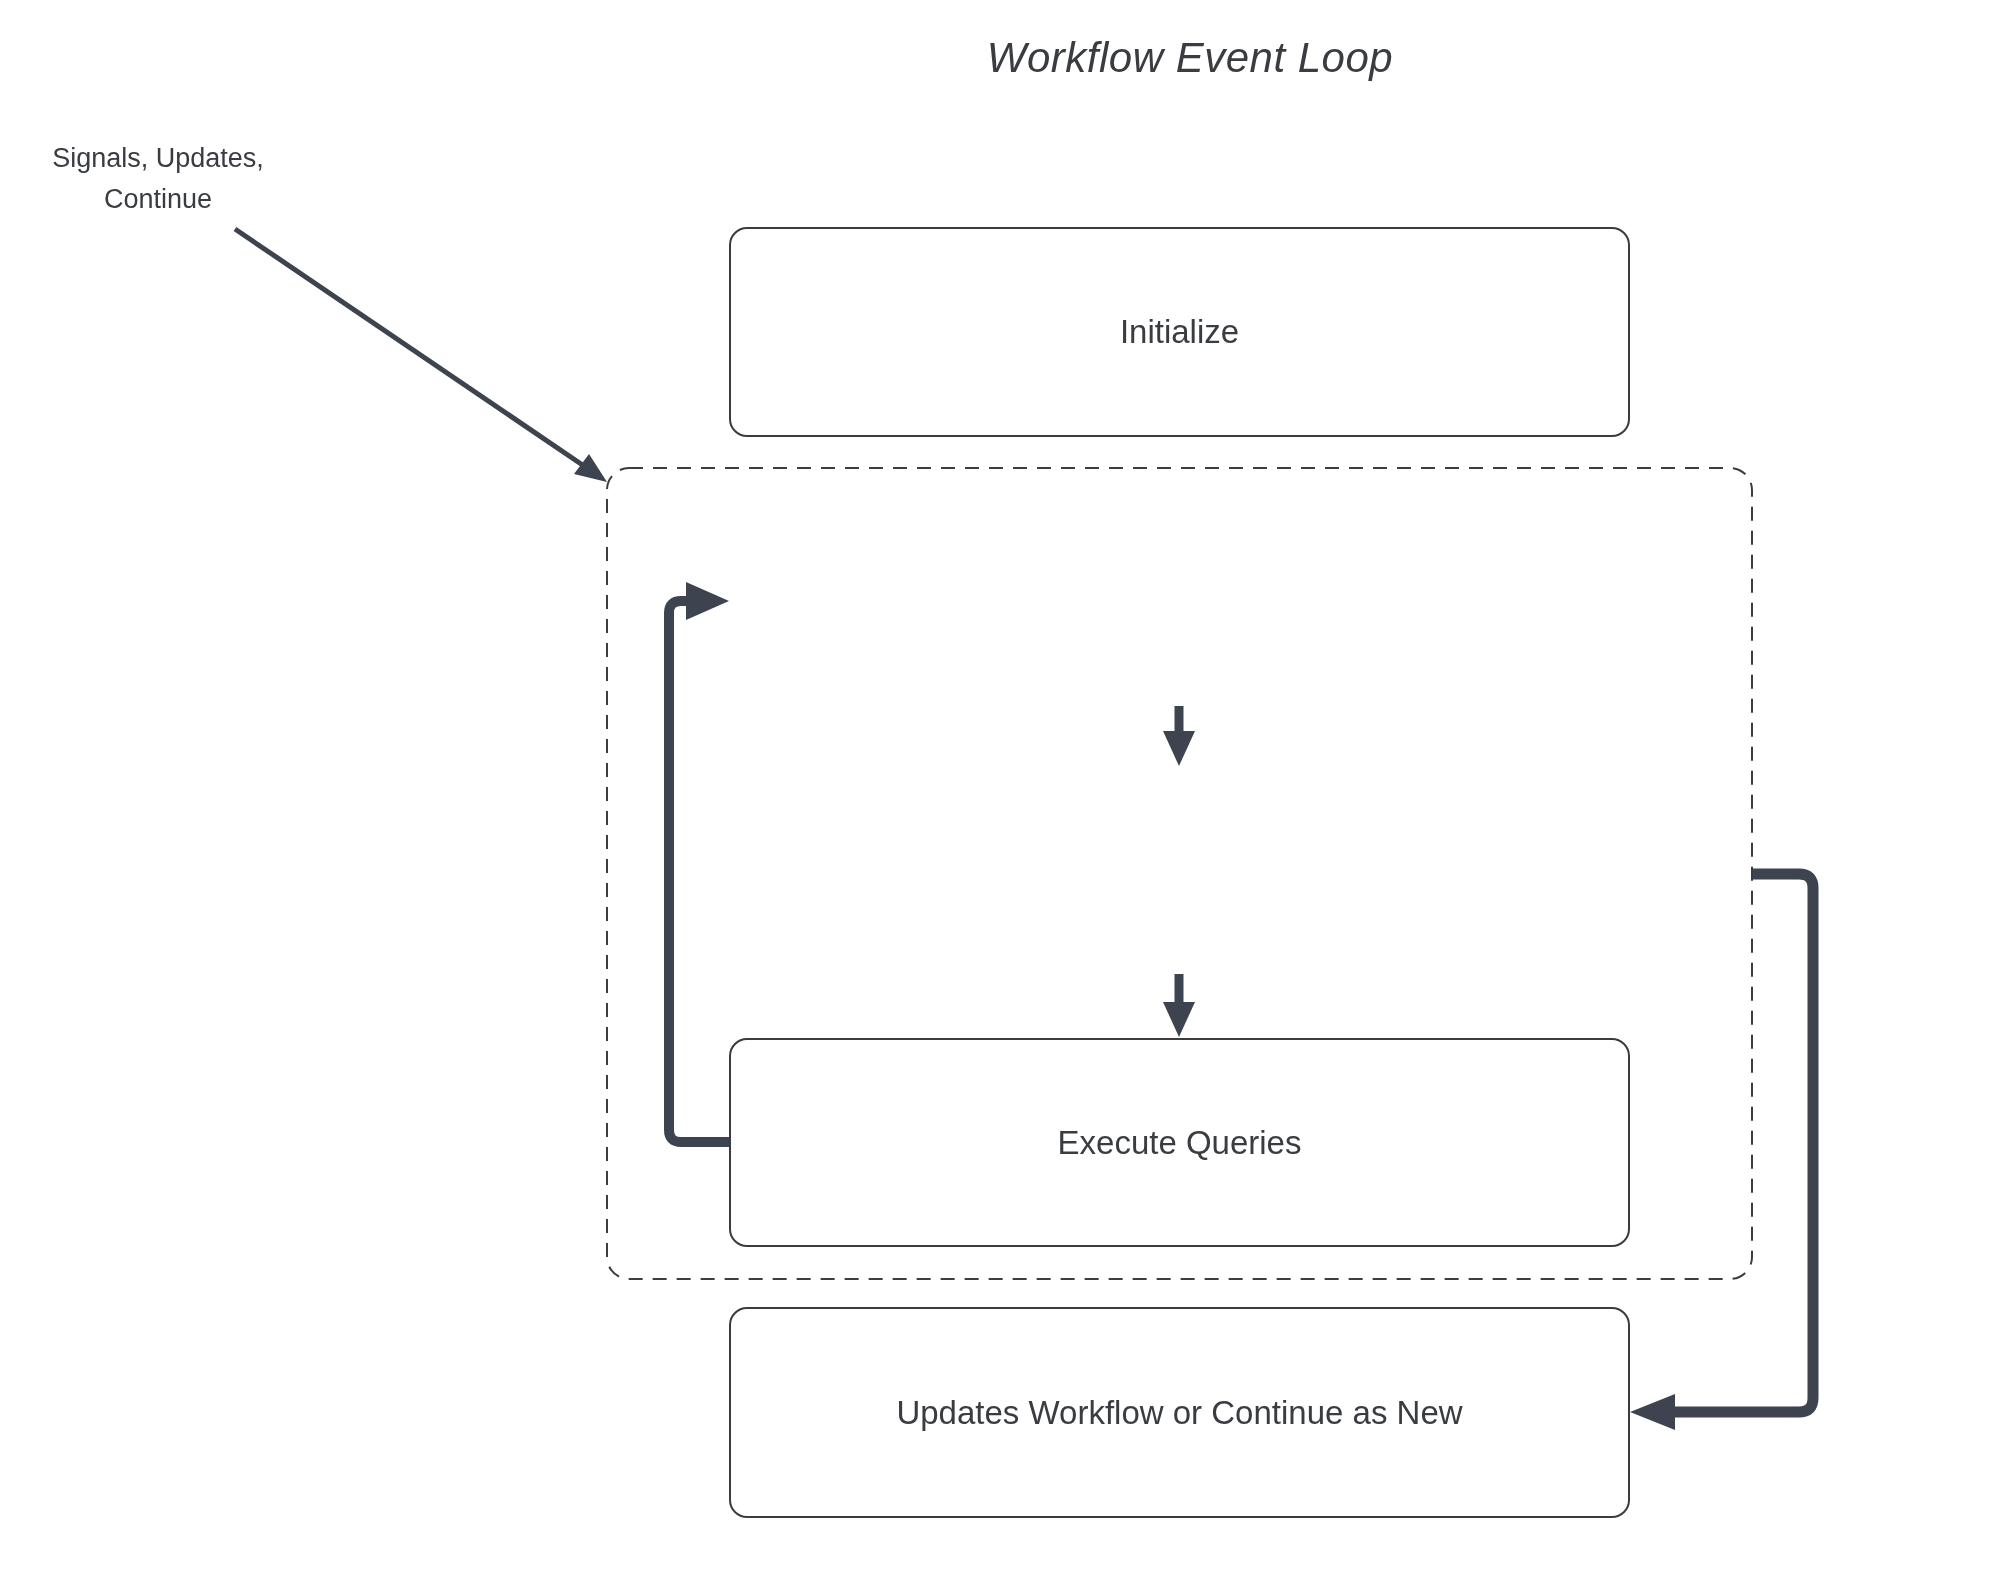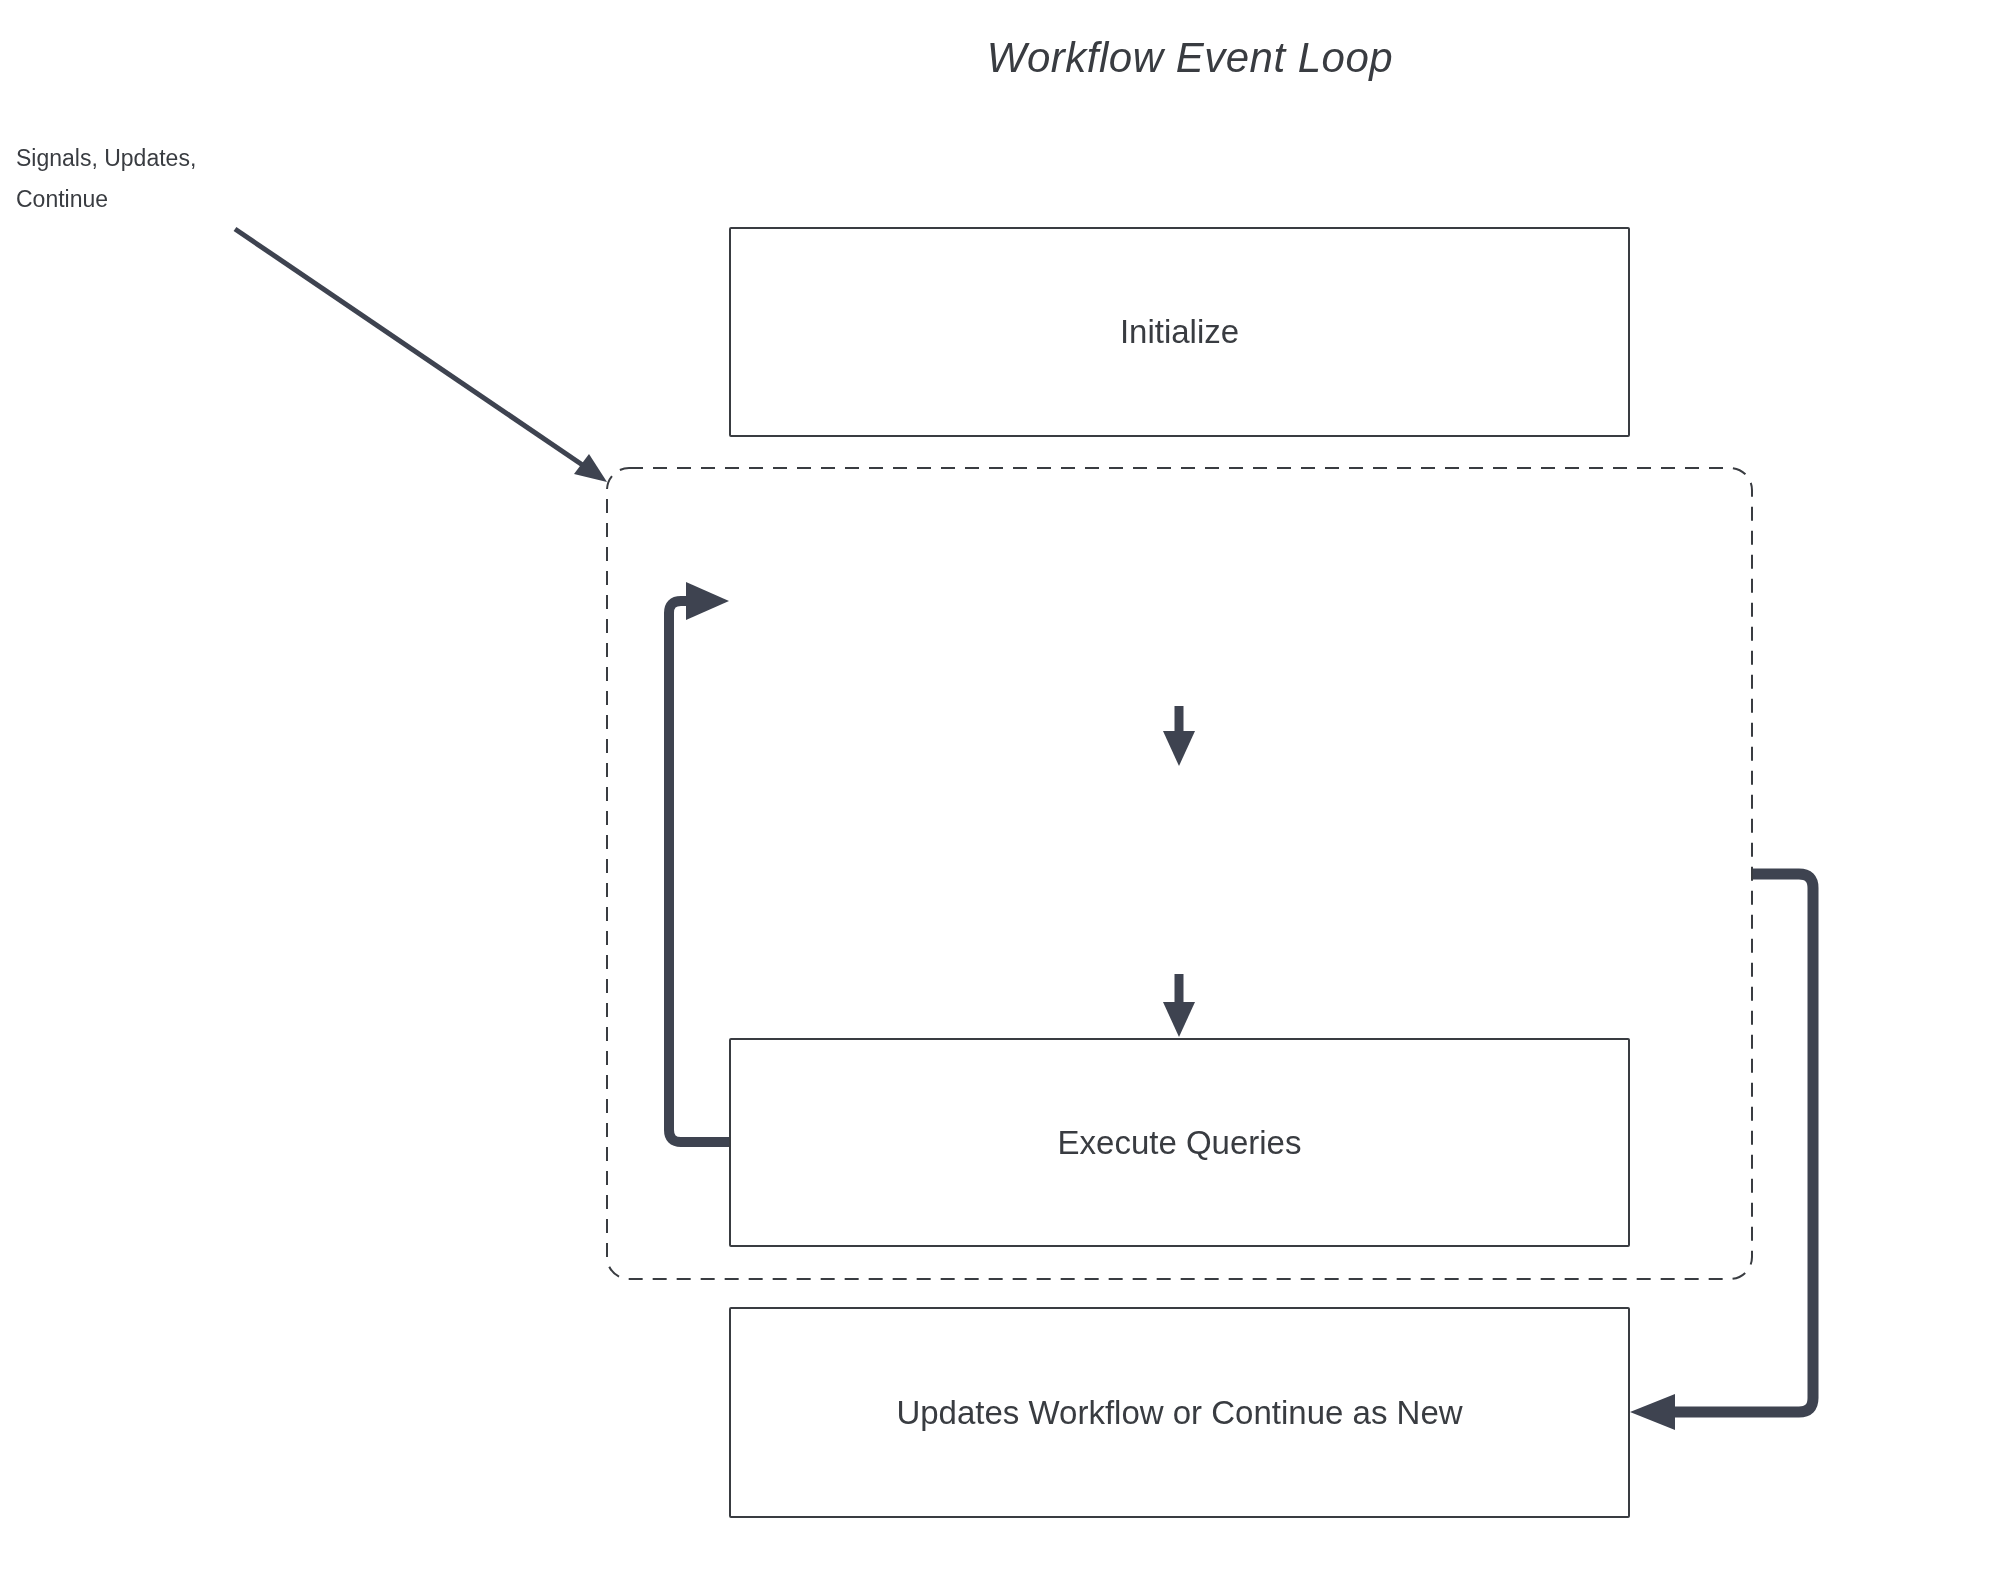--- a/index.html
+++ b/index.html
@@ -21,36 +21,36 @@
   .title{
     position:absolute;
     left:790px; top:34px; width:800px;
     text-align:center;
     font-size:42px;
     font-style:italic;
     letter-spacing:0.5px;
   }
   .annotation{
     position:absolute;
-    left:16px; top:138px; width:300px;
-    text-align:left;
-    font-size:23px;
+    left:8px; top:138px; width:300px;
+    text-align:center;
+    font-size:27px;
     line-height:41px;
   }
   .connectors{
     position:absolute;
     left:0; top:0;
     width:2006px; height:1576px;
   }
   .node{
     position:absolute;
     box-sizing:border-box;
     background:var(--fill);
     border:2px solid var(--ink);
-    border-radius:2px;
+    border-radius:18px;
     display:flex;
     align-items:center;
     justify-content:center;
     text-align:center;
     font-size:33px;
     padding:0 30px;
   }
   .node-initialize       {left:729px; top:227px;  width:901px; height:210px;}
   .node-progress-signals {left:729px; top:497px;  width:901px; height:209px;}
   .node-progress-workflow{left:729px; top:767px;  width:901px; height:206px;}

